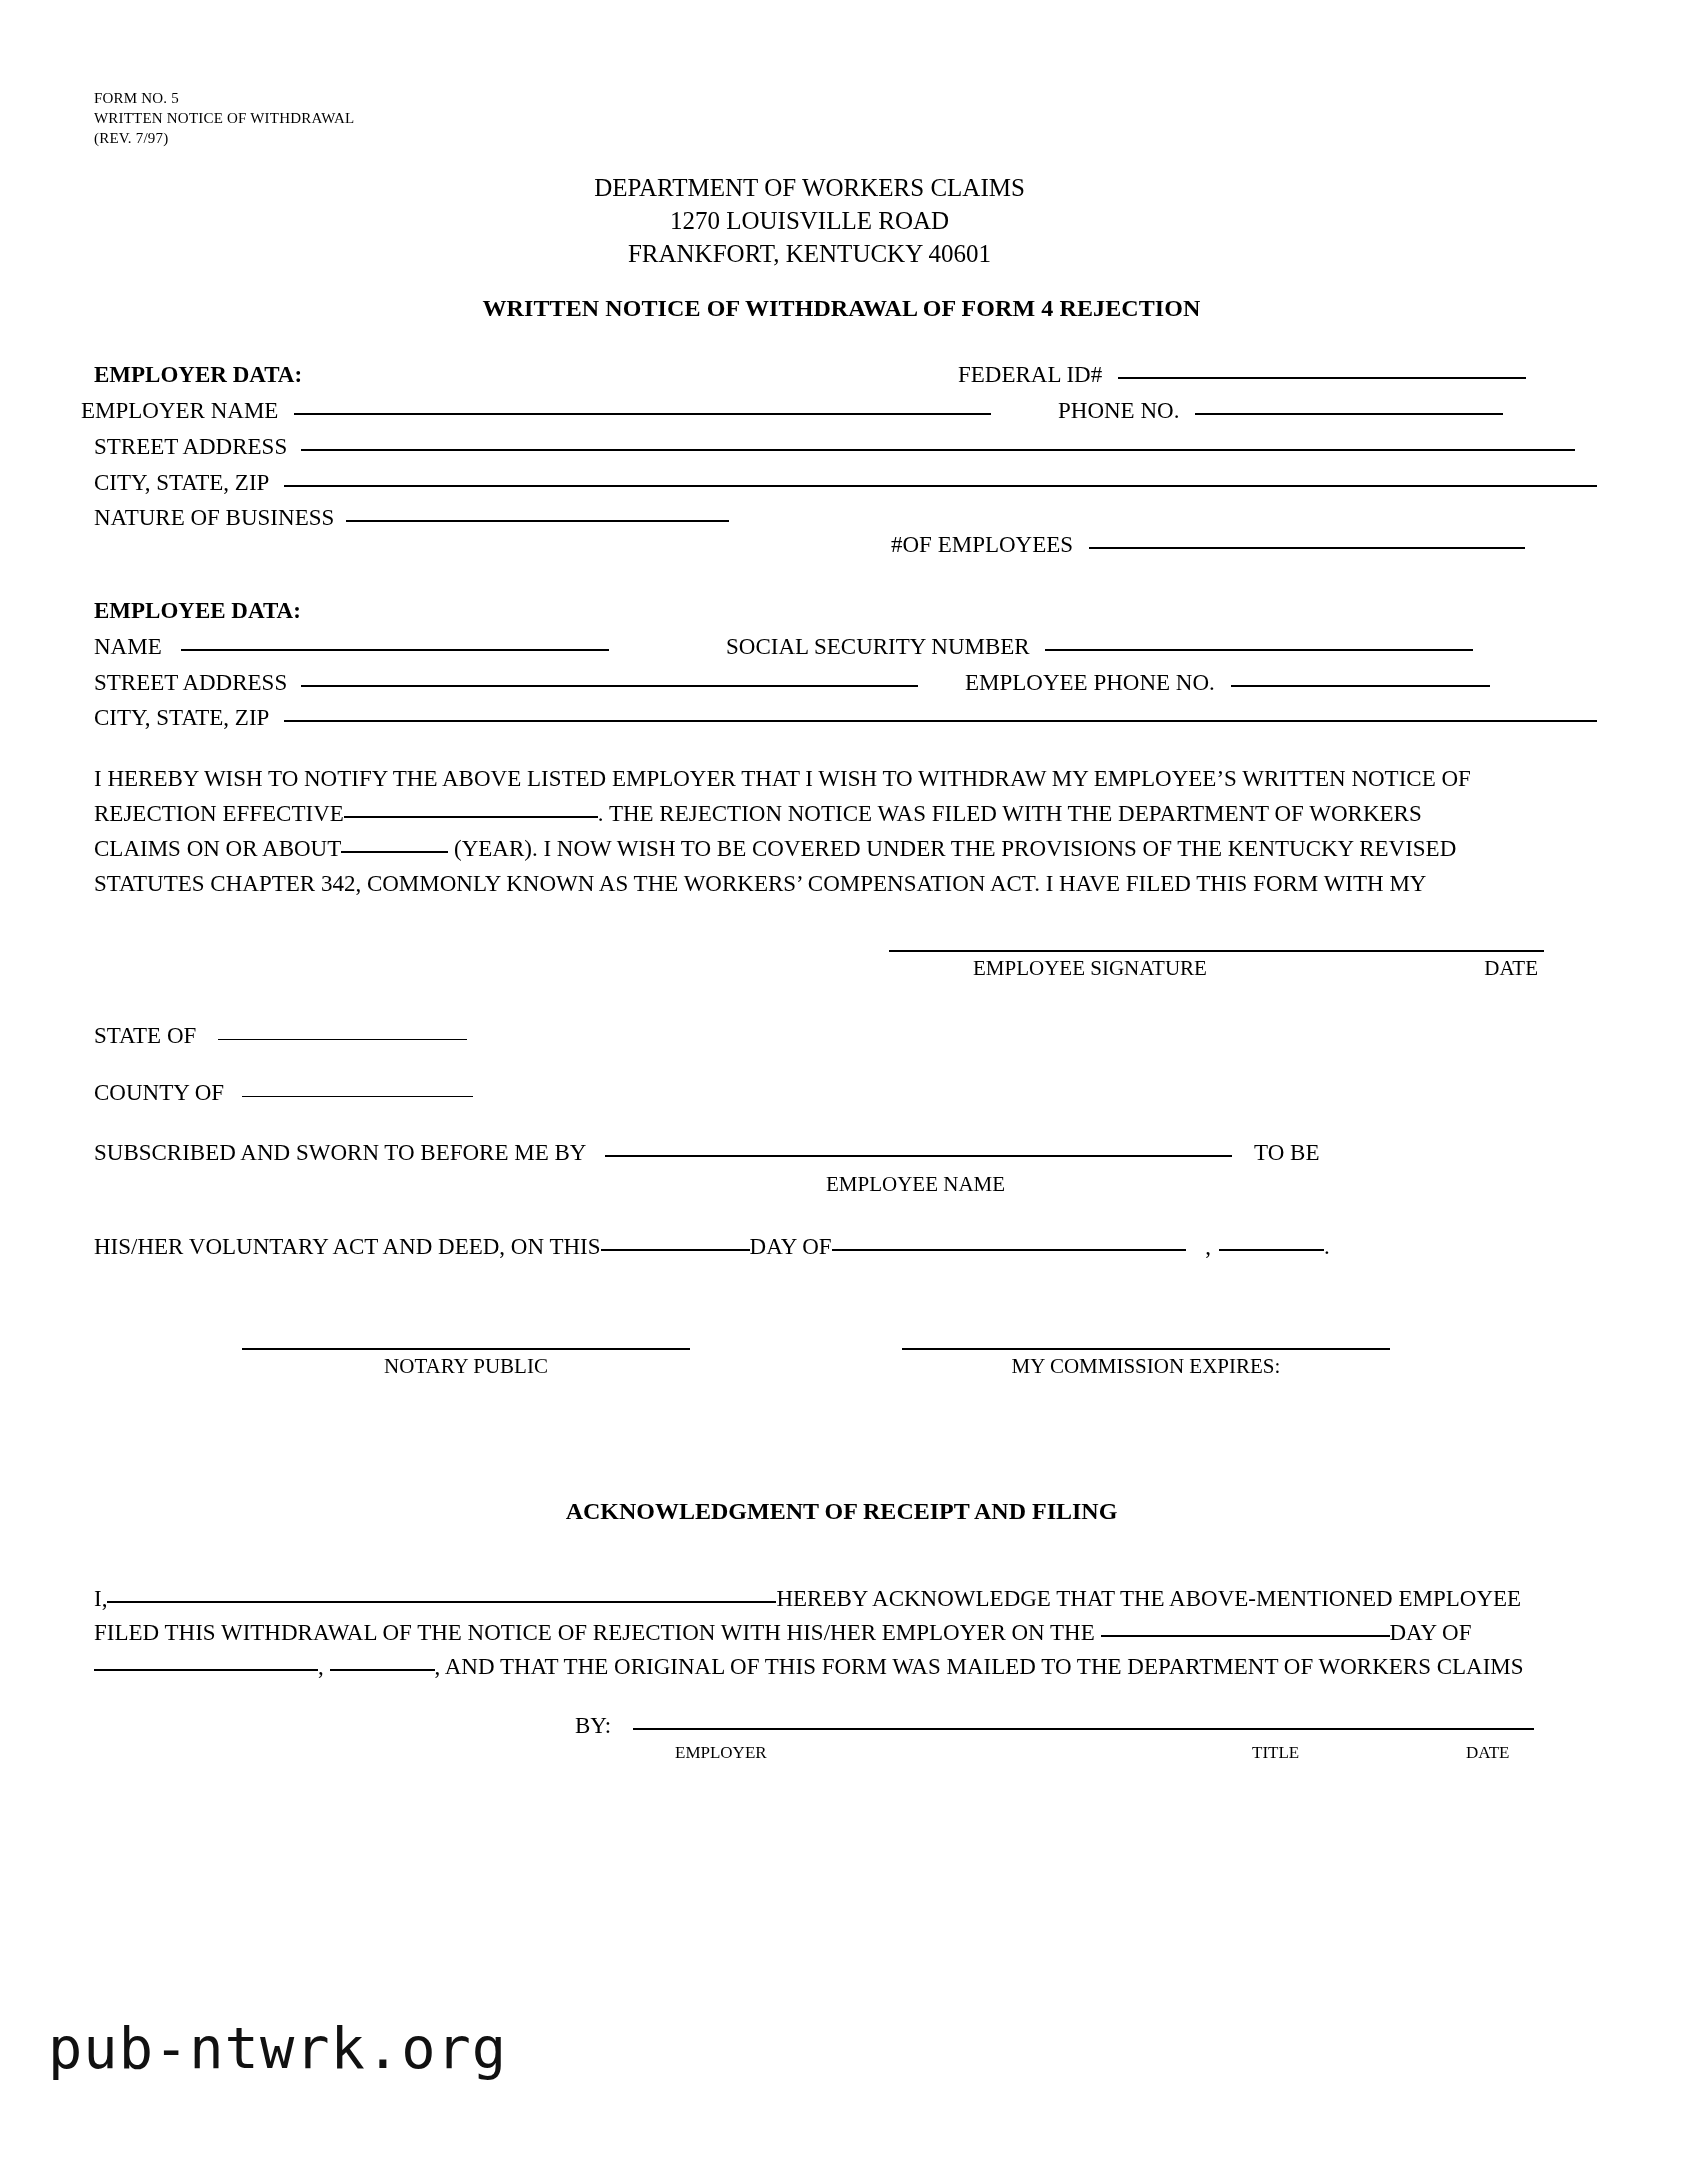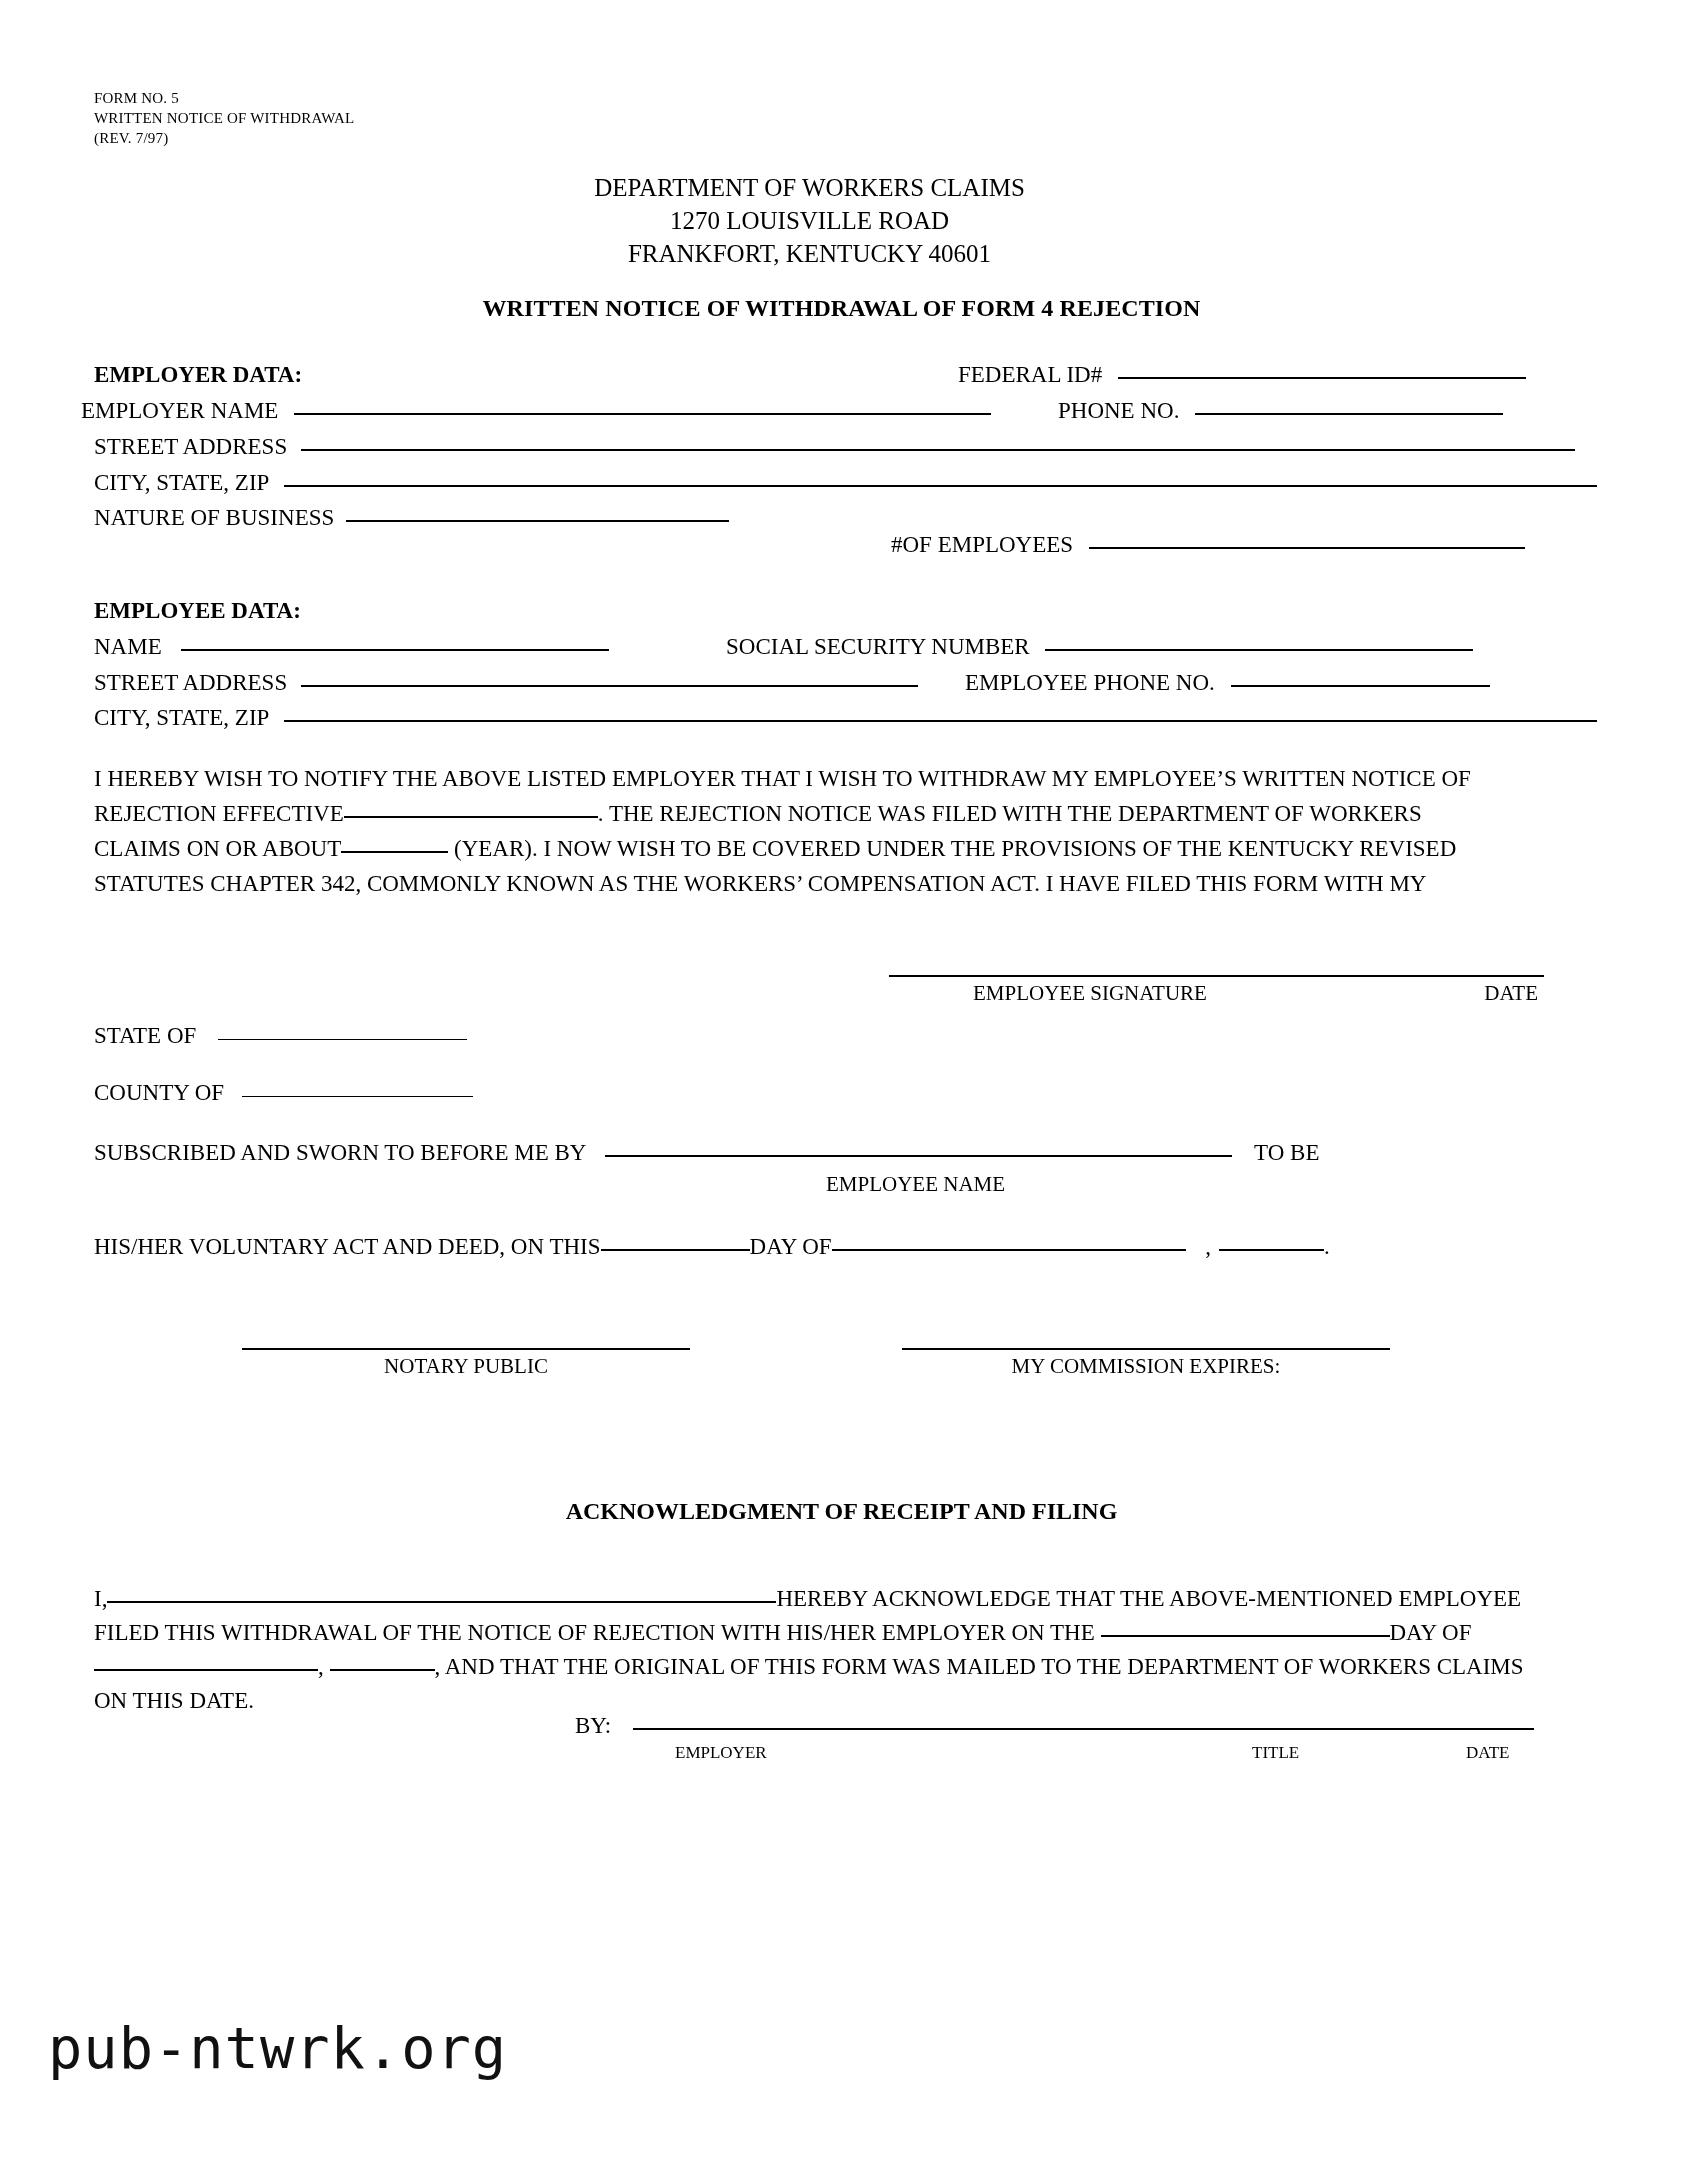--- a/index.html
+++ b/index.html
@@ -218,21 +218,21 @@
     <div>I HEREBY WISH TO NOTIFY THE ABOVE LISTED EMPLOYER THAT I WISH TO WITHDRAW MY EMPLOYEE’S WRITTEN NOTICE OF</div>
     <div>
       <span class="seg">REJECTION EFFECTIVE</span><span class="rule" style="width:254px;"></span><span class="seg">. THE REJECTION NOTICE WAS FILED WITH THE DEPARTMENT OF WORKERS</span>
     </div>
     <div>
       <span class="seg">CLAIMS ON OR ABOUT</span><span class="rule" style="width:107px;"></span> <span class="seg">(YEAR). I NOW WISH TO BE COVERED UNDER THE PROVISIONS OF THE KENTUCKY REVISED</span>
     </div>
     <div>STATUTES CHAPTER 342, COMMONLY KNOWN AS THE WORKERS’ COMPENSATION ACT. I HAVE FILED THIS FORM WITH MY</div>
   </div>
 
-  <div class="sigblock" style="left:889px; top:950px; width:655px;margin-top:25px;">
+  <div class="sigblock" style="left:889px; top:950px; width:655px;">
     <div class="sigrule"></div>
     <div class="sigcap" style="position:relative; height:26px;">
       <span style="position:absolute; left:84px;">EMPLOYEE SIGNATURE</span>
       <span style="position:absolute; right:6px;">DATE</span>
     </div>
   </div>
 
   <div class="ln" style="left:94px; top:1023px;">
     <span>STATE OF</span>
     <span class="rule-thin" style="width:249px; margin-left:16px;"></span>
@@ -270,21 +270,20 @@
   <div class="para" style="top:1582px; line-height:34px;">
     <div>
       <span class="seg">I,</span><span class="rule" style="width:669px;"></span><span class="seg">HEREBY ACKNOWLEDGE THAT THE ABOVE-MENTIONED EMPLOYEE</span>
     </div>
     <div>
       <span class="seg">FILED THIS WITHDRAWAL OF THE NOTICE OF REJECTION WITH HIS/HER EMPLOYER ON THE</span> <span class="rule" style="width:289px;"></span><span class="seg">DAY OF</span>
     </div>
     <div>
       <span class="rule" style="width:224px;"></span><span class="seg">,</span> <span class="rule" style="width:105px;"></span><span class="seg">, AND THAT THE ORIGINAL OF THIS FORM WAS MAILED TO THE DEPARTMENT OF WORKERS CLAIMS</span>
     </div>
-    <div>ON THIS DATE.</div>
   </div>
 
   <div class="ln" style="left:575px; top:1713px;">
     <span>BY:</span>
     <span class="rule" style="width:901px; margin-left:16px;"></span>
   </div>
   <div style="position:absolute; left:575px; top:1743px; width:1005px; height:28px; font-size:17px;">
     <span style="position:absolute; left:100px;">EMPLOYER</span>
     <span style="position:absolute; left:677px;">TITLE</span>
     <span style="position:absolute; left:891px;">DATE</span>

